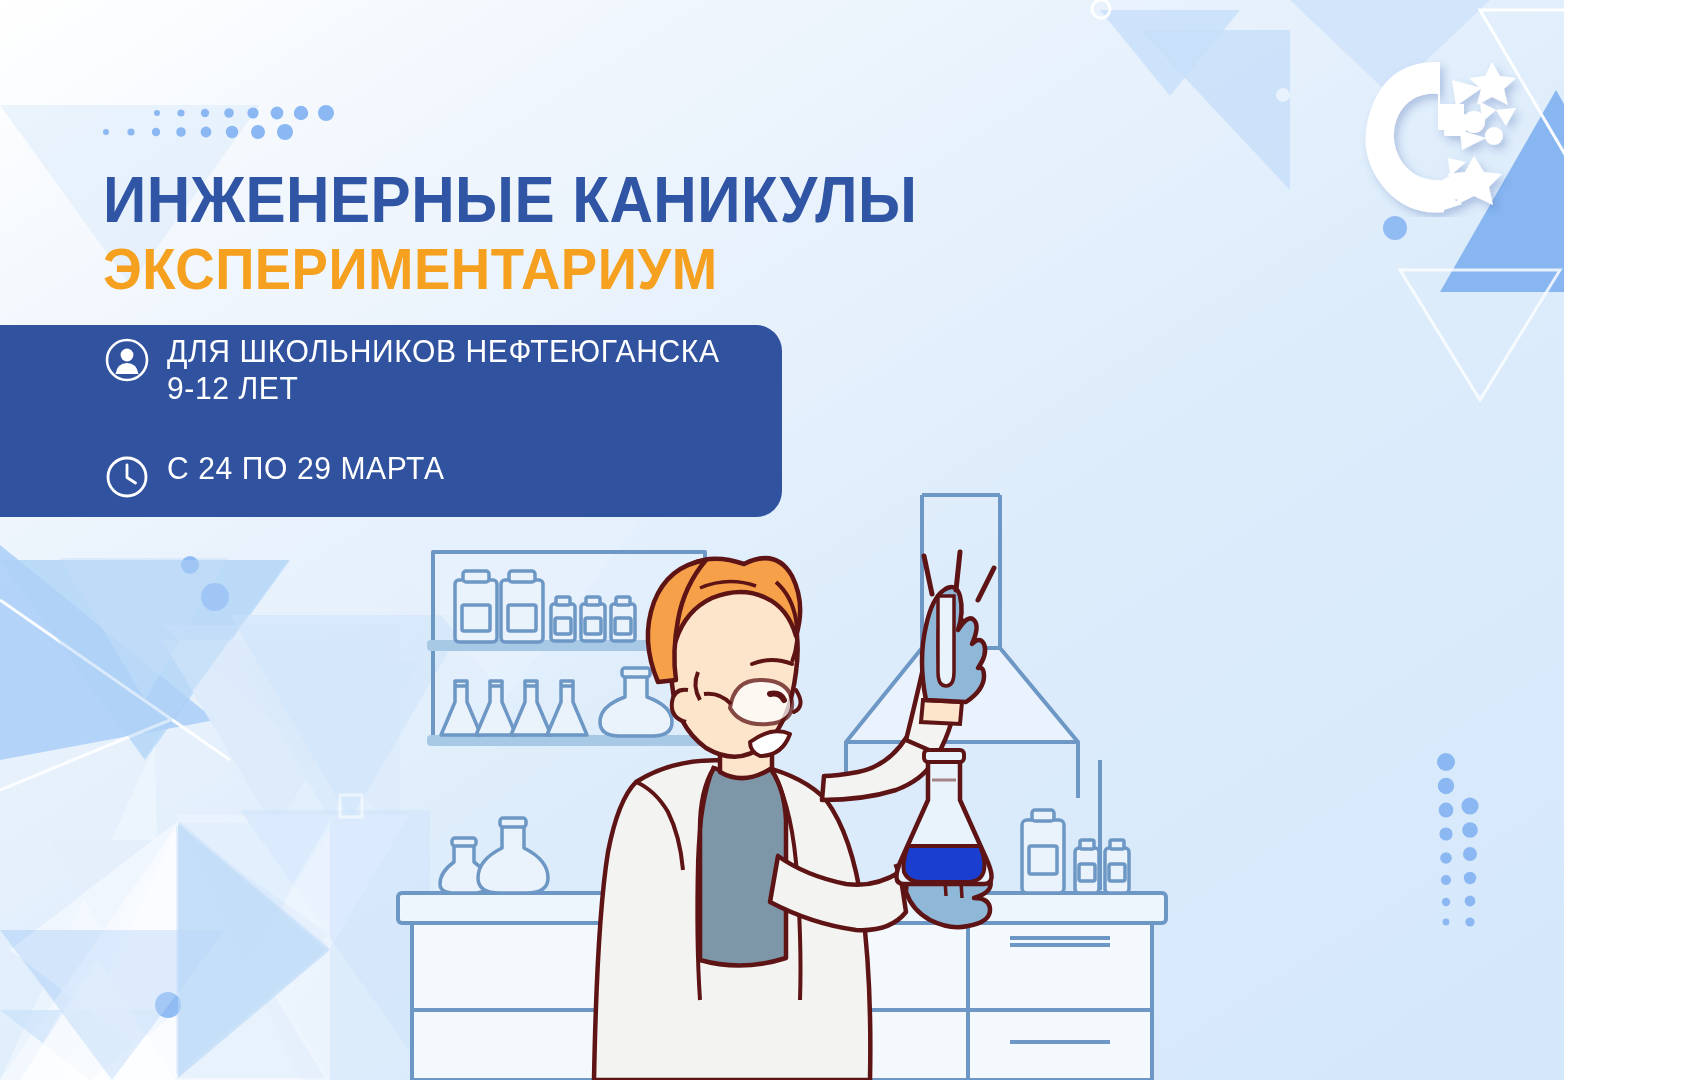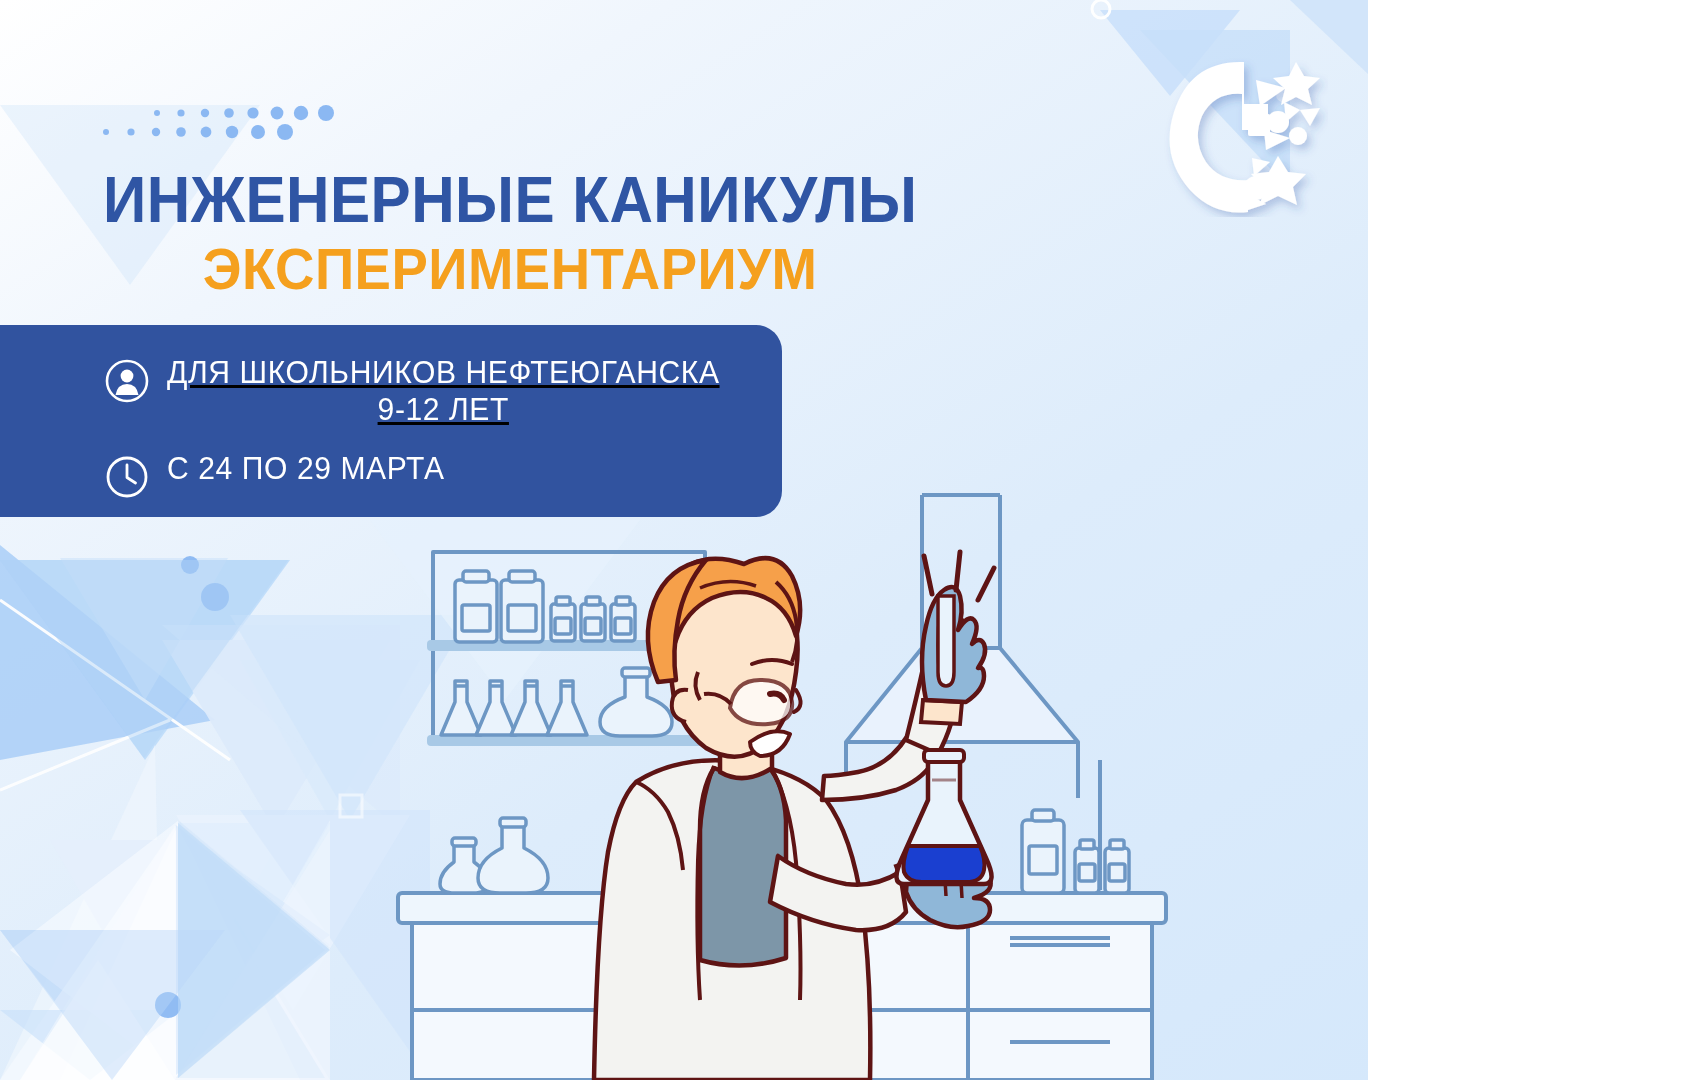--- a/index.html
+++ b/index.html
@@ -4,25 +4,24 @@
 <style>
   html, body {
     margin: 0; padding: 0;
     background: #ffffff;
   }
   body {
     font-family: "Liberation Sans", sans-serif;
   }
   #poster {
     position: relative;
-    width: 1368px;
+    width: 1564px;
     height: 1080px;
     overflow: hidden;
     background: linear-gradient(135deg, #ffffff 0%, #eef5fd 22%, #dcebfb 55%, #d5e8fb 100%);
-    text-align: center;
   }
   .layer {
     position: absolute;
     inset: 0;
     width: 1690px;
     height: 1080px;
   }
   
   #title-block {
     position: absolute;
@@ -62,21 +61,21 @@
     background: #31539f;
     border-radius: 0 26px 26px 0;
     z-index: 30;
   }
   .info-row {
     position: absolute;
     display: flex;
     align-items: flex-start;
     left: 145px;
   }
-  #info-row-audience { top: 30px; text-decoration: underline; }
+  #info-row-audience { top: 9px; }
   #info-row-dates { top: 126px; }
   .info-icon {
     width: 44px; height: 44px;
     flex: 0 0 44px;
     margin-right: 18px;
     margin-top: 4px;
   }
   .info-text {
     color: #ffffff;
     font-size: 31px;

